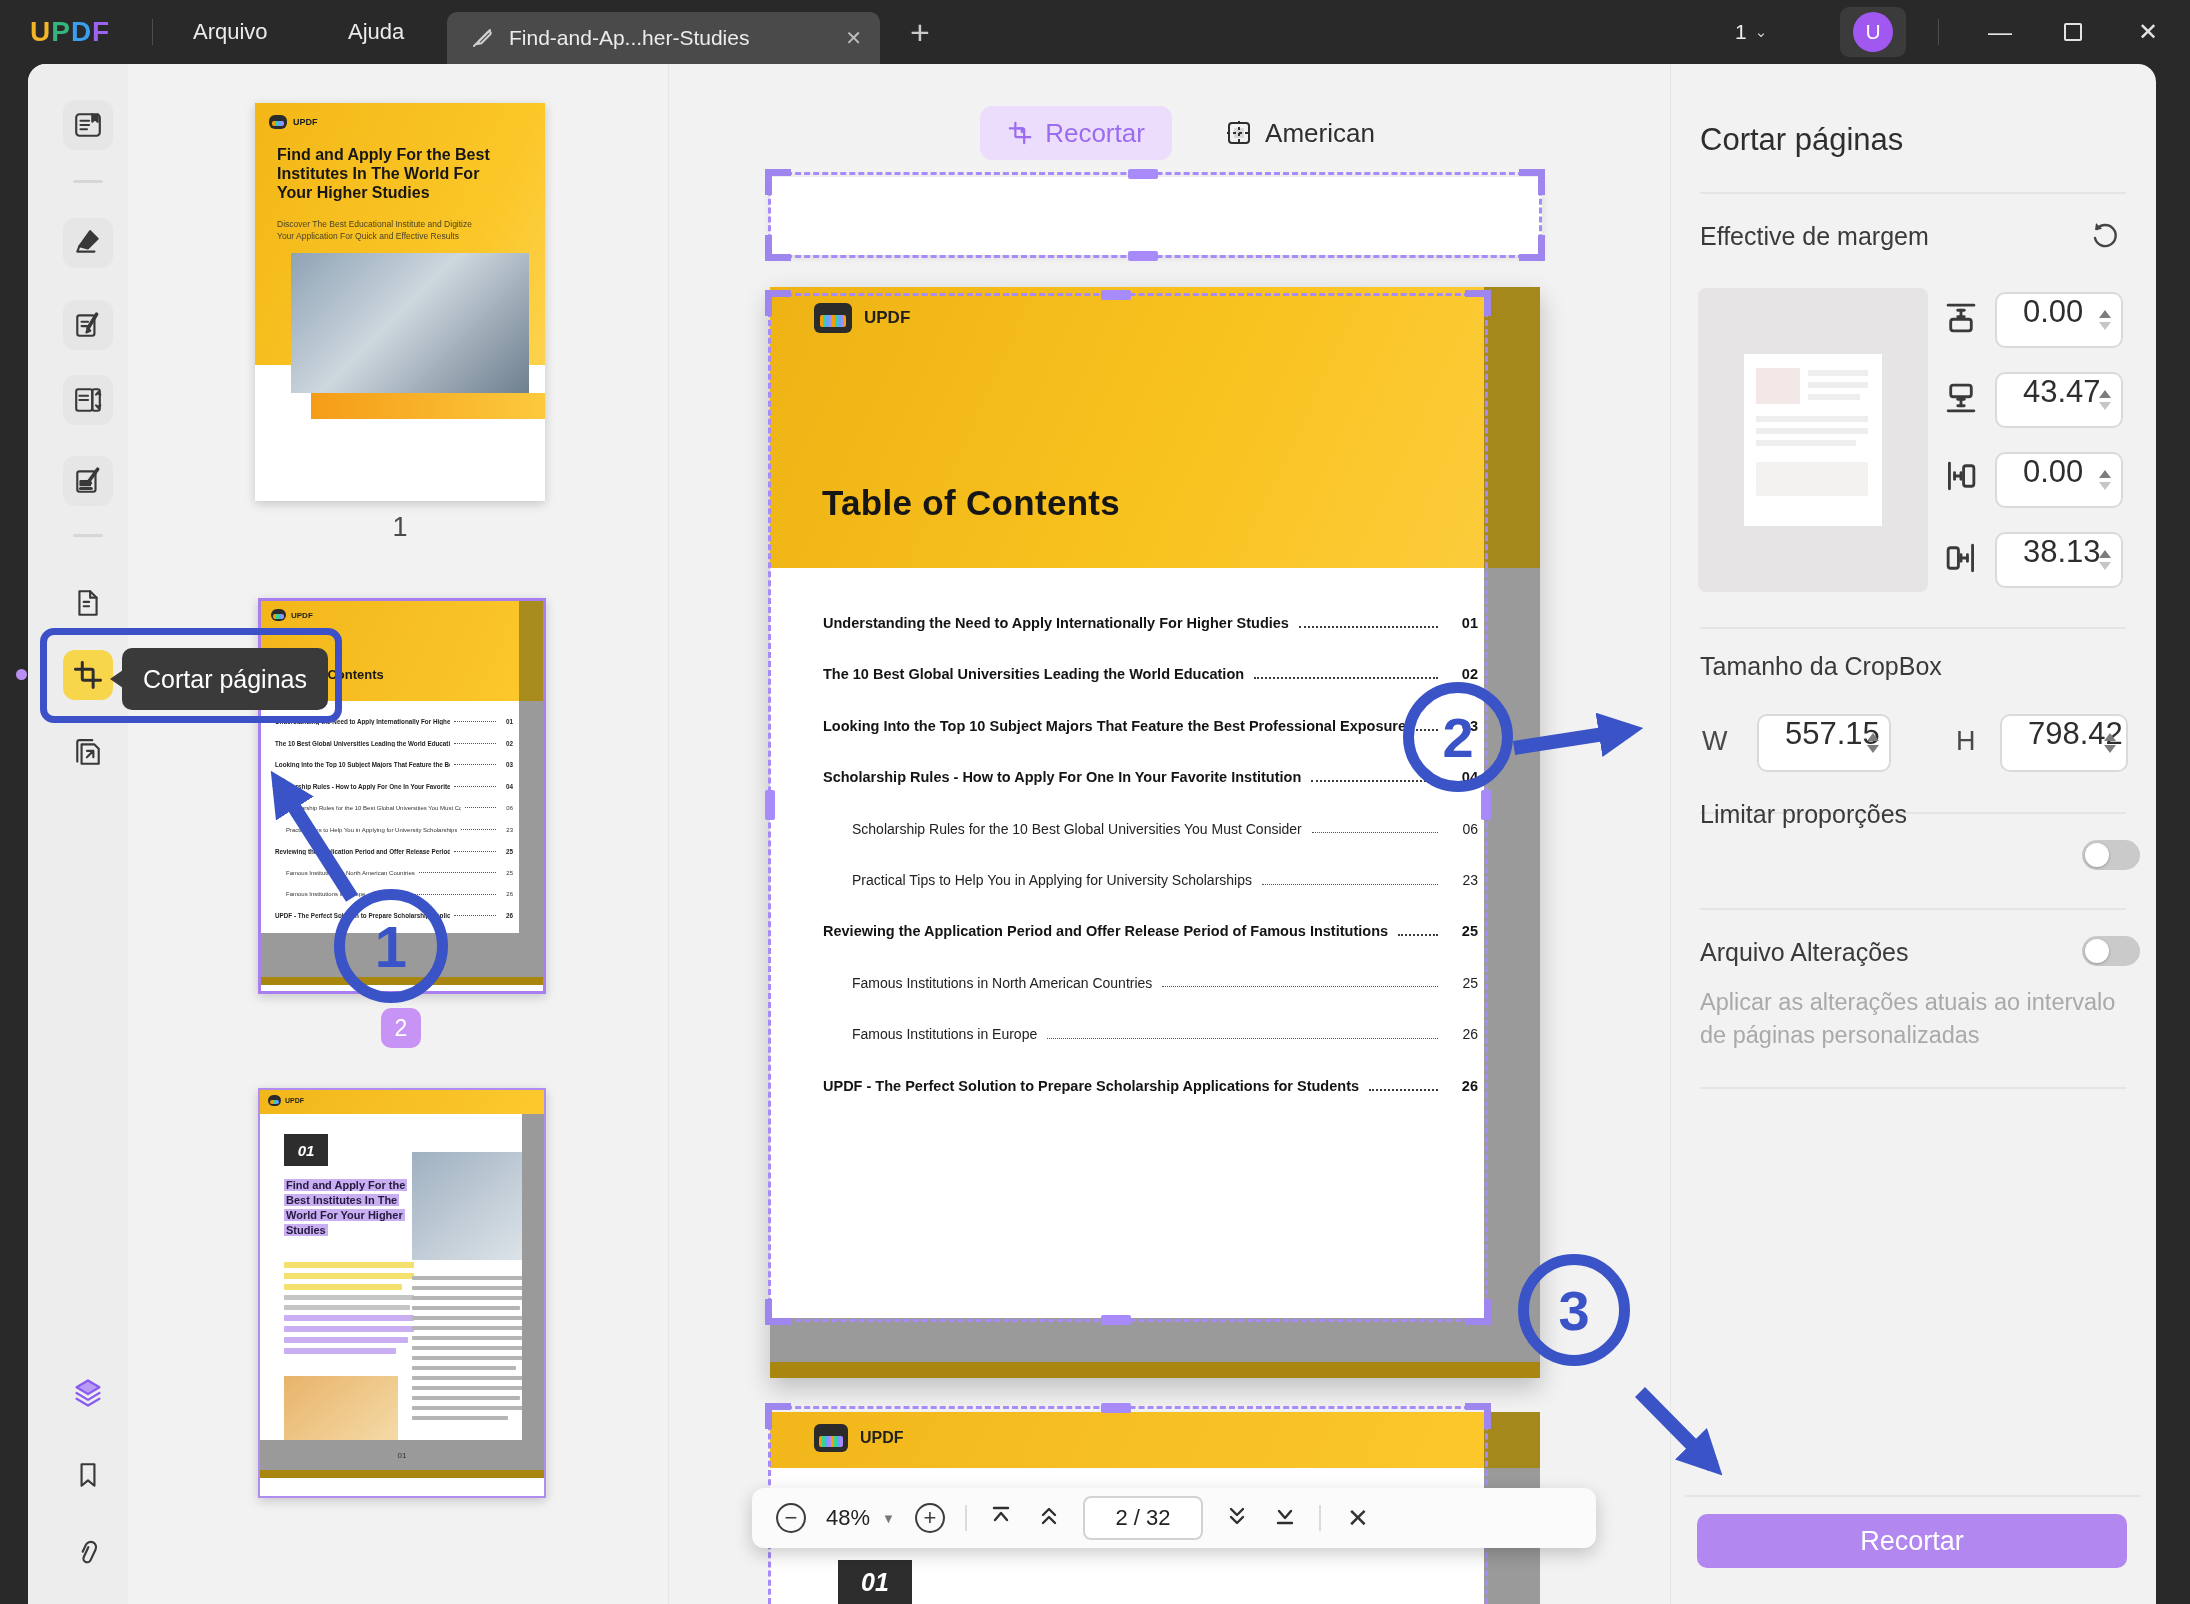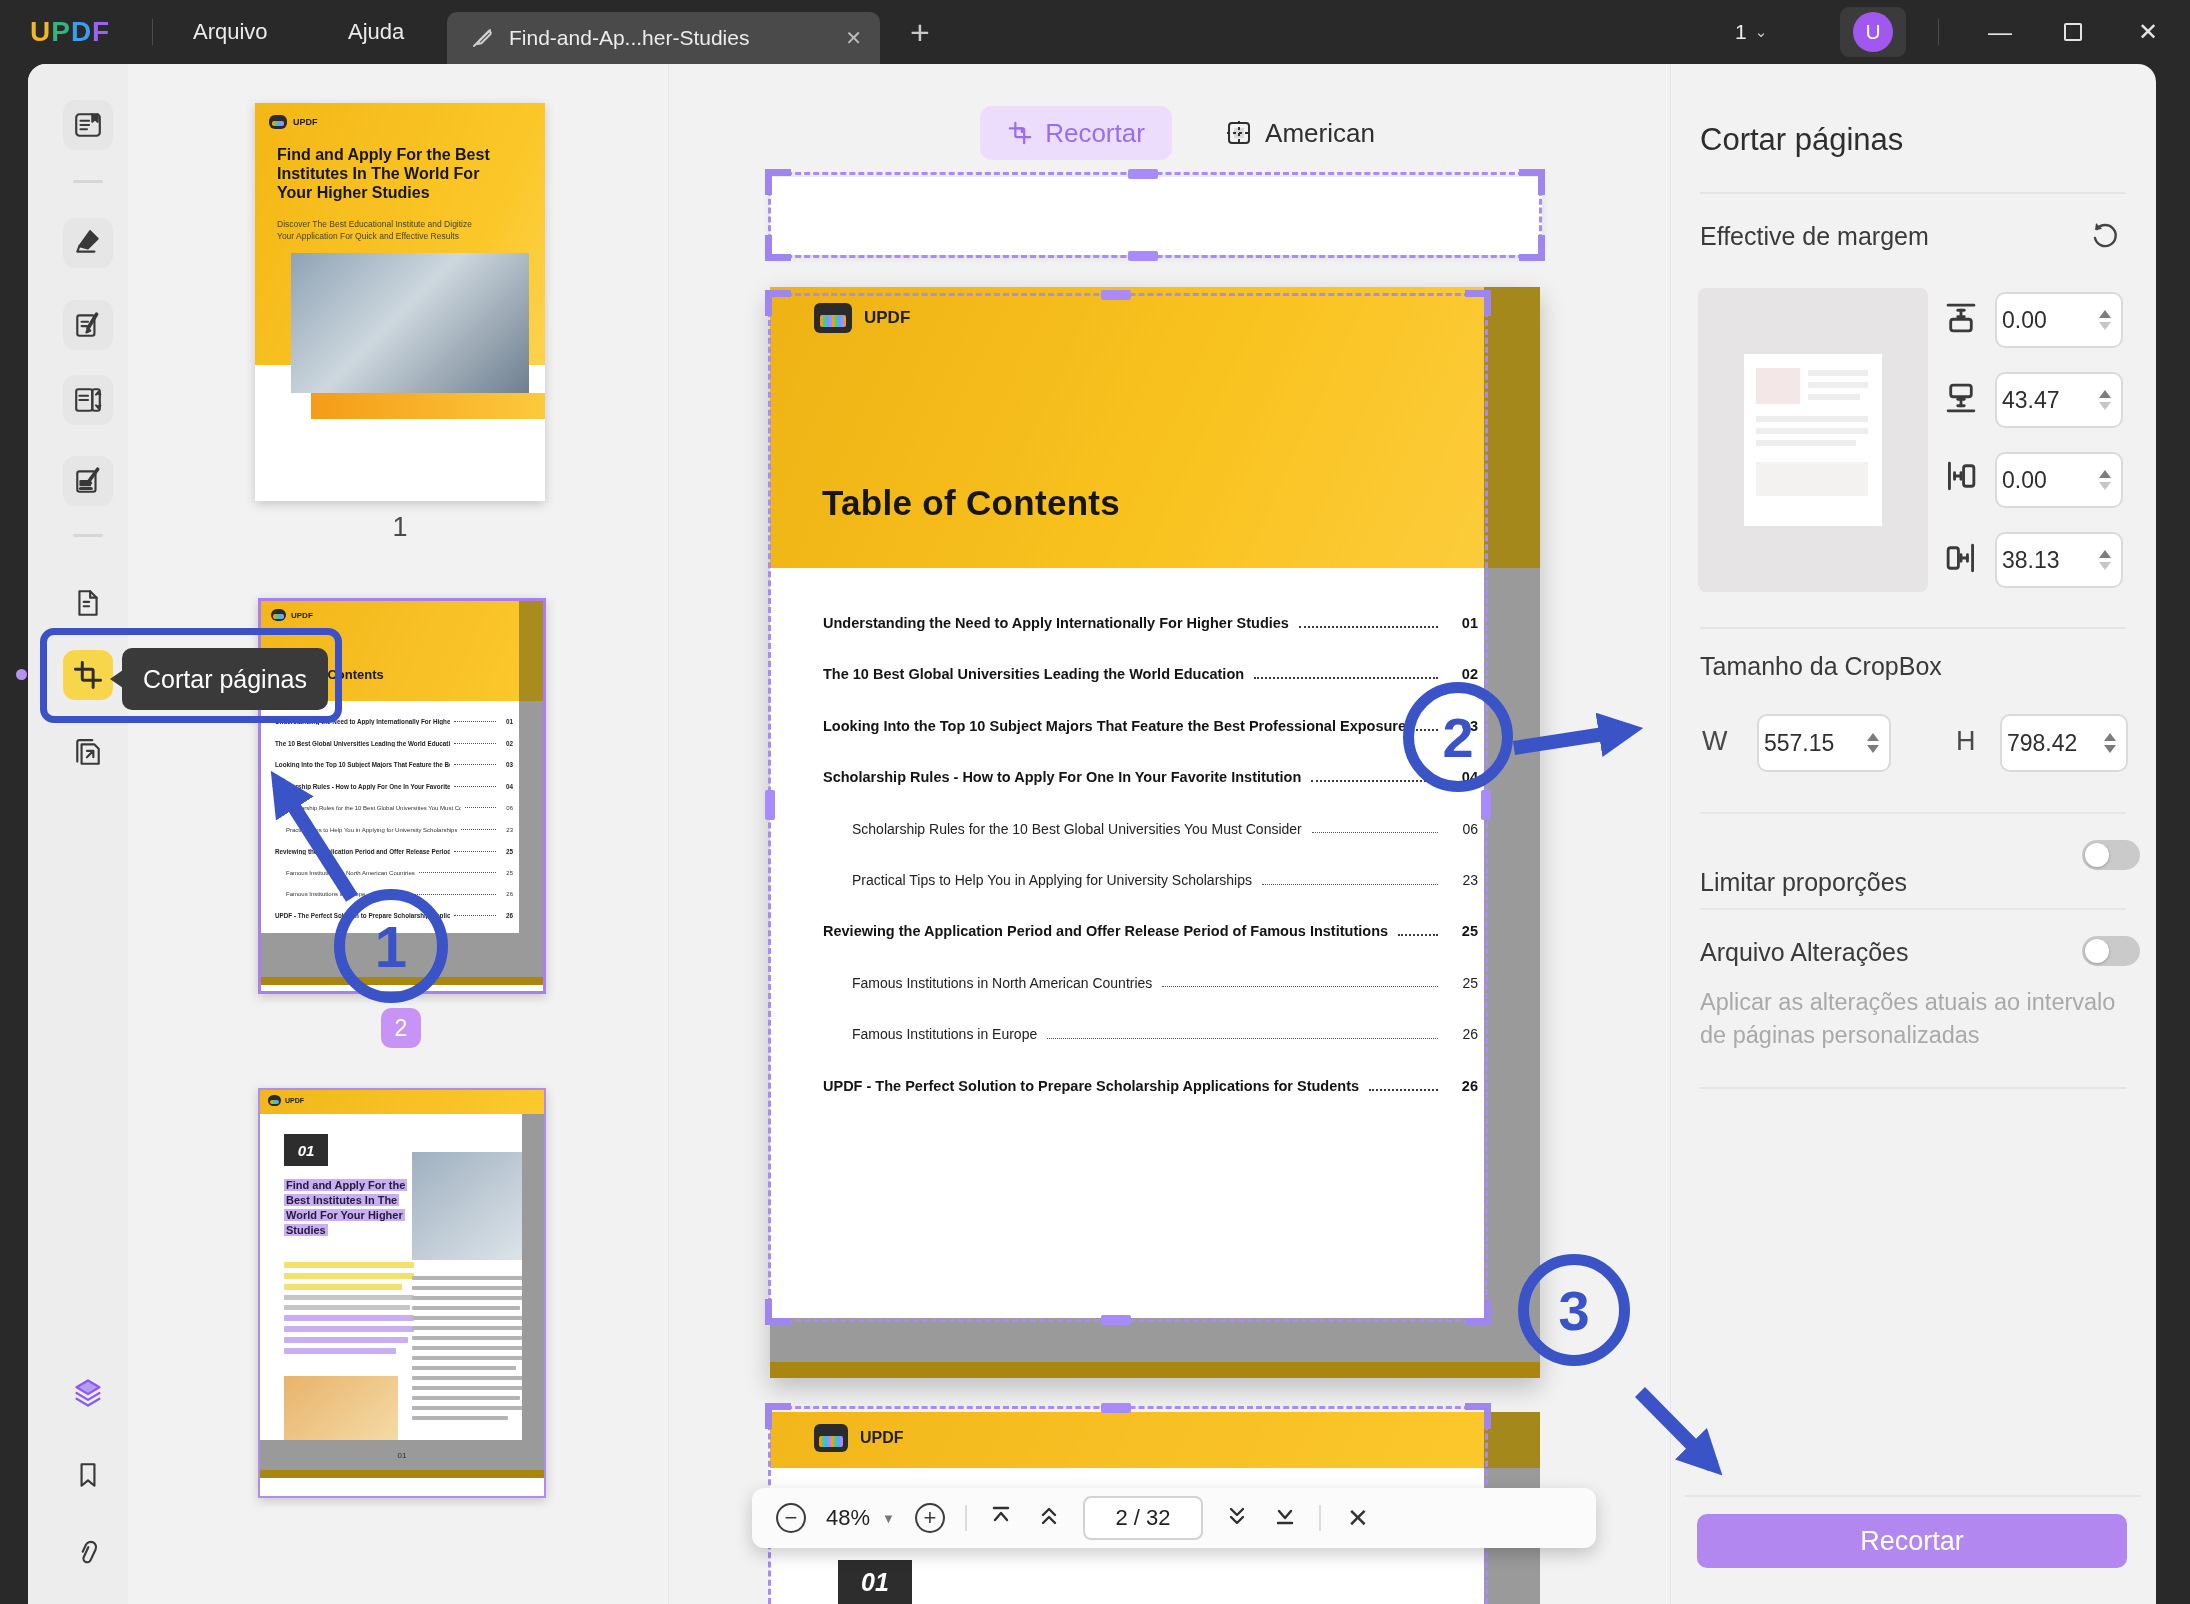--- a/index.html
+++ b/index.html
@@ -126,21 +126,21 @@
   .rp-title{position:absolute;left:1700px;top:122px;font-size:31px;color:#2e2e2e;}
   .rp-hr{position:absolute;left:1700px;width:426px;height:2px;background:#e6e5e6;}
   .rp-label{position:absolute;left:1700px;font-size:25px;color:#3a3a3a;}
   .reset-icon{position:absolute;left:2088px;top:220px;}
   .preview{position:absolute;left:1698px;top:288px;width:230px;height:304px;background:#e6e4e5;border-radius:8px;}
   .pv-page{position:absolute;left:46px;top:66px;width:138px;height:172px;background:#fff;}
   .pv-img{position:absolute;left:12px;top:14px;width:44px;height:36px;background:#f3e7e7;}
   .pv-bar{position:absolute;background:#efeeef;height:6px;border-radius:1px;}
   .micon{position:absolute;left:1944px;}
   .micon svg{stroke:#3a3a3a;fill:none;stroke-width:2.2;stroke-linecap:round;}
-  .num-input{position:absolute;left:1995px;width:128px;height:56px;background:#fff;border:2px solid #dbdadb;border-radius:10px;display:flex;align-items:center;padding-left:5px;font-size:23px;color:#2e2e2e;}
+  .num-input{position:absolute;left:1995px;width:128px;height:56px;background:#fff;border:2px solid #dbdadb;border-radius:10px;display:flex;padding-left:26px;font-size:31px;color:#2e2e2e;}
   .spin{position:absolute;right:10px;top:50%;transform:translateY(-50%);display:flex;flex-direction:column;gap:4px;align-items:center;}
   .tri-up{width:0;height:0;border-left:6px solid transparent;border-right:6px solid transparent;border-bottom:8px solid #7d7c7d;}
   .tri-dn{width:0;height:0;border-left:6px solid transparent;border-right:6px solid transparent;border-top:8px solid #c7c6c7;}
   .spin.dark .tri-dn{border-top-color:#7d7c7d;}
   .wh-label{position:absolute;font-size:27px;color:#4a4a4a;}
   .toggle{position:absolute;left:2082px;width:58px;height:30px;background:#cbcacb;border-radius:15px;}
   .toggle .knob{position:absolute;left:3px;top:3px;width:24px;height:24px;border-radius:50%;background:#fff;box-shadow:0 1px 3px rgba(0,0,0,.25);}
   .rp-desc{position:absolute;left:1700px;top:986px;width:432px;font-size:23.5px;color:#aaa9aa;line-height:1.4;}
   .crop-btn{position:absolute;left:1697px;top:1514px;width:430px;height:54px;background:#b287ef;border-radius:10px;color:#fff;font-size:27px;display:flex;align-items:center;justify-content:center;z-index:41;}
 
@@ -666,21 +666,21 @@
   <span class="wh-label" style="left:1956px;top:726px;">H</span>
   <div class="num-input" style="left:2000px;top:714px;width:128px;height:58px;">
     <span>798.42</span>
     <span class="spin dark">
         <span class="tri-up"></span>
         <span class="tri-dn"></span>
       </span>
   </div>
 
   <div class="rp-hr" style="top:812px;"></div>
-  <div class="rp-label" style="top:868px;">Limitar proporções</div>
+  <div class="rp-label" style="top:800px;">Limitar proporções</div>
   <div class="toggle" style="top:840px;">
       <span class="knob"></span>
     </div>
 
   <div class="rp-hr" style="top:908px;"></div>
   <div class="rp-label" style="top:938px;">Arquivo Alterações</div>
   <div class="toggle" style="top:936px;">
       <span class="knob"></span>
     </div>
   <div class="rp-desc">Aplicar as alterações atuais ao intervalo de páginas personalizadas</div>

